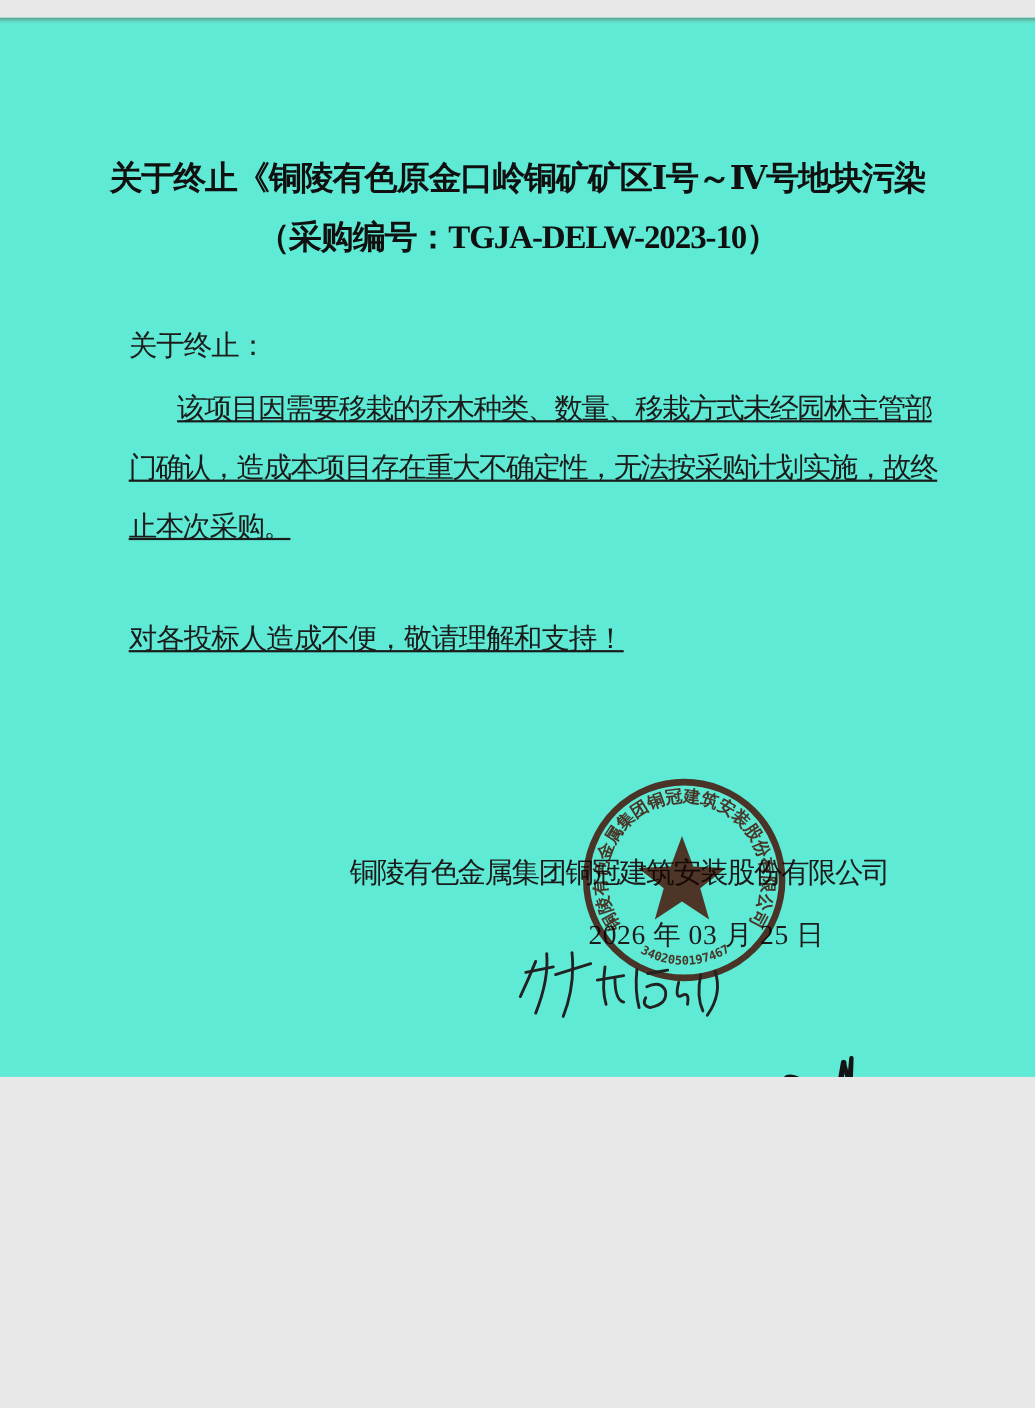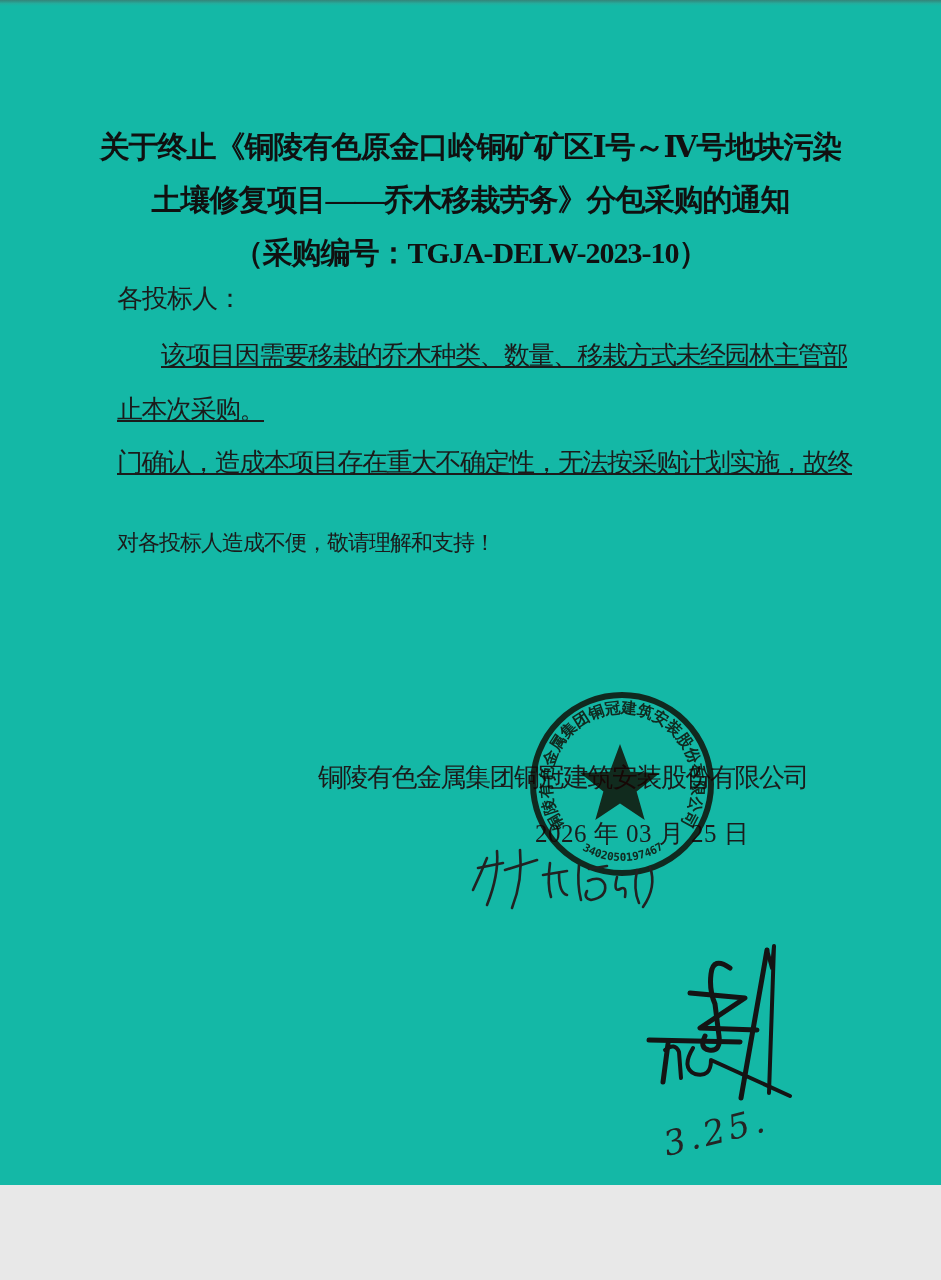--- a/index.html
+++ b/index.html
@@ -1,20 +1,20 @@
 <!DOCTYPE html>
 <html><head>
 <meta charset="utf-8">
 <style>
   html,body{margin:0;padding:0;background:#e8e8e8;}
   .page{
     position:relative;
-    width:941px;height:1185px;
-    margin:0 auto;
-    background:#14b8a6;
+    width:941px;height:963px;
+    margin:16px auto;
+    background:#5eead4;
     overflow:hidden;
     font-family:"Liberation Serif","DejaVu Serif",serif;
     color:#1b1b1b;
   }
   .top-smudge{
     position:absolute;top:0;left:0;right:0;height:6px;
     background:linear-gradient(to bottom, rgba(85,80,75,.5), rgba(120,115,110,.15) 60%, rgba(0,0,0,0));
   }
   .title{
     position:absolute;top:120px;left:0;right:0;margin:0;
@@ -27,22 +27,22 @@
     position:absolute;top:281px;left:117px;
     font-size:26px;letter-spacing:-1px;
   }
   .body-text{
     position:absolute;top:338px;left:117px;width:730px;
     font-size:26px;letter-spacing:-1.5px;
   }
   .body-text .line{height:53.5px;white-space:nowrap;text-decoration:underline;}
   .body-text .indent{text-indent:44px;}
   .closing{
-    position:absolute;top:528px;left:117px;
-    font-size:22px;letter-spacing:-1px;
+    position:absolute;top:547px;left:117px;
+    font-size:26px;letter-spacing:-1px;text-decoration:underline;
   }
   .company{
     position:absolute;top:760px;left:318px;
     font-size:26px;letter-spacing:-1.5px;white-space:nowrap;
   }
   .date{
     position:absolute;top:817px;left:535px;
     font-size:25px;letter-spacing:0.5px;white-space:nowrap;
   }
   .stamp{
@@ -63,30 +63,29 @@
 </style>
 </head>
 <body>
 
 <div class="page">
 
   <div class="top-smudge"></div>
 
   <h1 class="title">
     <span class="tl">关于终止《铜陵有色原金口岭铜矿矿区Ⅰ号～Ⅳ号地块污染</span>
-    <span class="tl">土壤修复项目——乔木移栽劳务》分包采购的通知</span>
     <span class="tl">（采购编号：TGJA-DELW-2023-10）</span>
   </h1>
 
-  <div class="salutation">各投标人：</div>
+  <div class="salutation">关于终止：</div>
 
   <div class="body-text">
     <div class="line indent">该项目因需要移栽的乔木种类、数量、移栽方式未经园林主管部</div>
+    <div class="line">门确认，造成本项目存在重大不确定性，无法按采购计划实施，故终</div>
     <div class="line">止本次采购。</div>
-    <div class="line">门确认，造成本项目存在重大不确定性，无法按采购计划实施，故终</div>
   </div>
 
   <div class="closing">对各投标人造成不便，敬请理解和支持！</div>
 
   <div class="company">铜陵有色金属集团铜冠建筑安装股份有限公司</div>
 
   <div class="date">2026 年 03 月 25 日</div>
 
   <svg class="stamp" width="194" height="194" viewBox="0 0 194 194">
     <defs>

